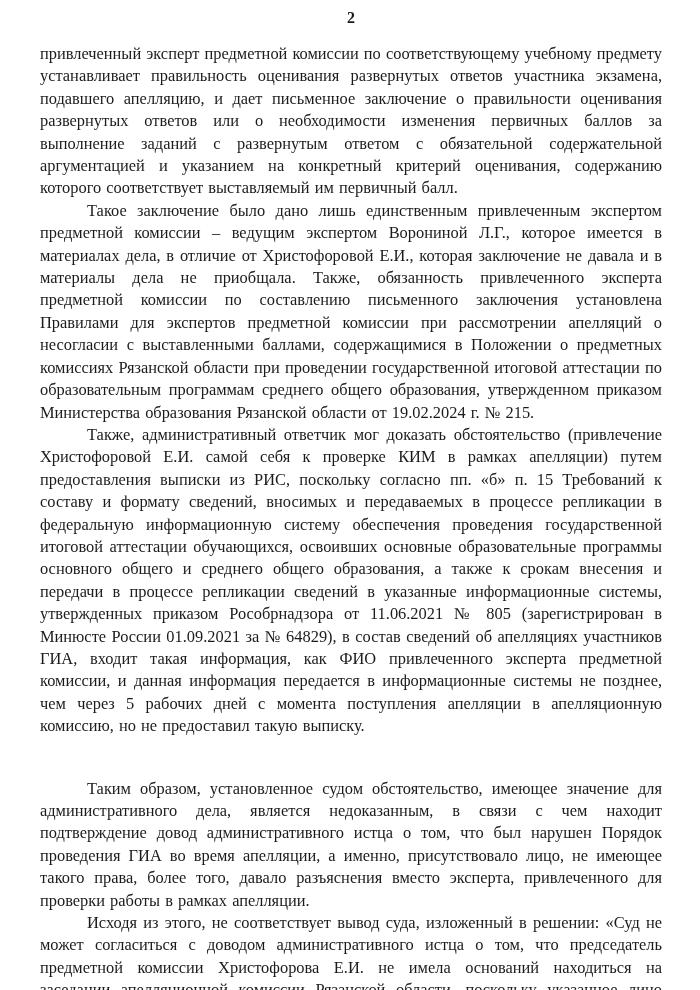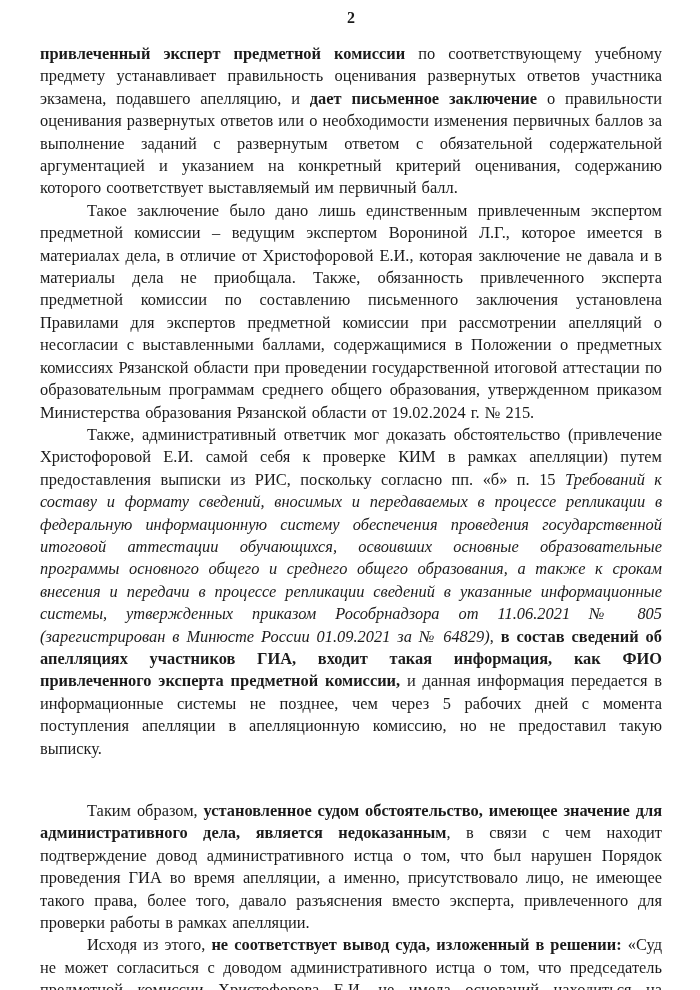--- a/index.html
+++ b/index.html
@@ -33,22 +33,22 @@
     text-align: justify;
     text-indent: 47px;
     word-spacing: 1px;
   }
   .content p.no-indent {
     text-indent: 0;
   }
   .content p.gap-before {
     margin-top: 40px;
   }
-  .b { font-weight: bold; }
-  .i { font-style: italic; }
+  .b { font-weight: normal; }
+  .i { }
 </style>
 </head>
 <body>
 
 <div class="page">
 
   <div class="page-number">2</div>
 
   <div class="content">
 

